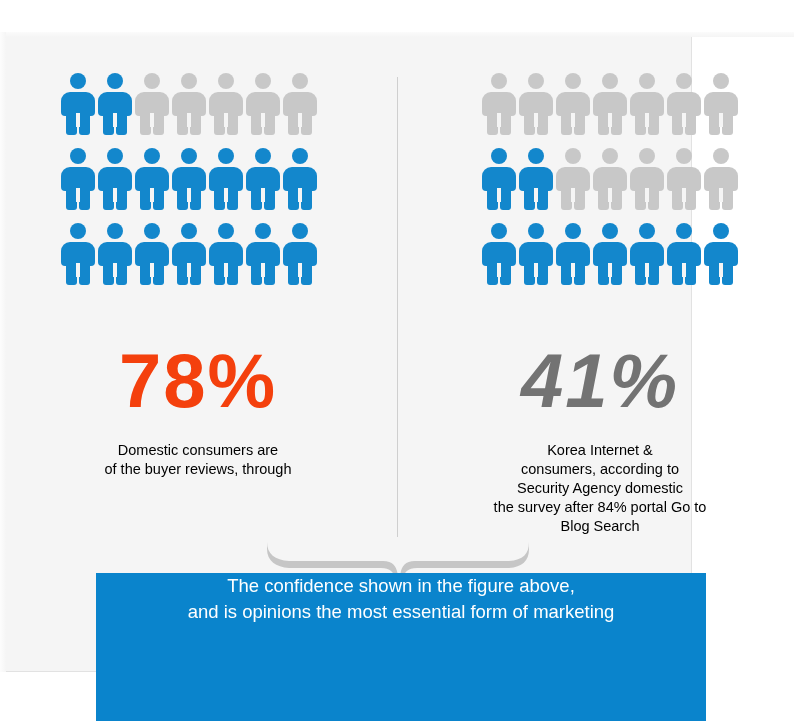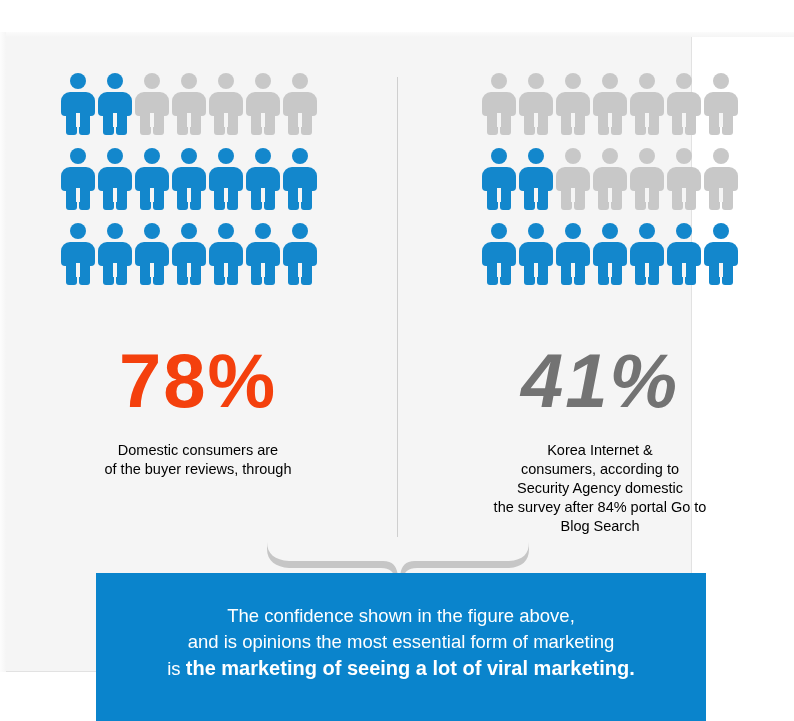--- a/index.html
+++ b/index.html
@@ -149,21 +149,20 @@
 
   
   #banner {
     position: absolute;
     left: 96px;
     top: 573px;
     width: 610px;
     height: 148px;
     background: #0a84cc;
     box-sizing: border-box;
-    padding-top: 30px;
     text-align: center;
   }
   .banner-line {
     color: #ffffff;
     font-size: 18.5px;
     line-height: 26px;
     white-space: nowrap;
   }
   .banner-line.bold-tail .bold {
     font-weight: bold;
@@ -498,16 +497,13 @@
   </div>
 
   <svg id="brace" viewBox="0 0 265 52">
     <path d="M2 2 C2 14, 10 20, 24 21 L118 21 C128 21, 131 26, 132.5 33 L134 41 L135.5 33 C137 26, 140 21, 150 21 L244 21 C258 20, 264 14, 264 2 L264 9 C264 21, 257 27, 244 28 L152 28 C143 28, 139 32, 137 40 L134 50 L131 40 C129 32, 125 28, 116 28 L24 28 C11 27, 2 21, 2 9 Z" fill="#c6c6c6"></path>
   </svg>
 </div>
 
 <div id="banner">
   <div class="banner-line">The confidence shown in the figure above,</div>
   <div class="banner-line">and is opinions the most essential form of marketing</div>
-  <div class="banner-line bold-tail">
-    <span>is </span><span class="bold">the marketing of seeing a lot of viral marketing.</span>
-  </div>
 </div>
 
 </body></html>

